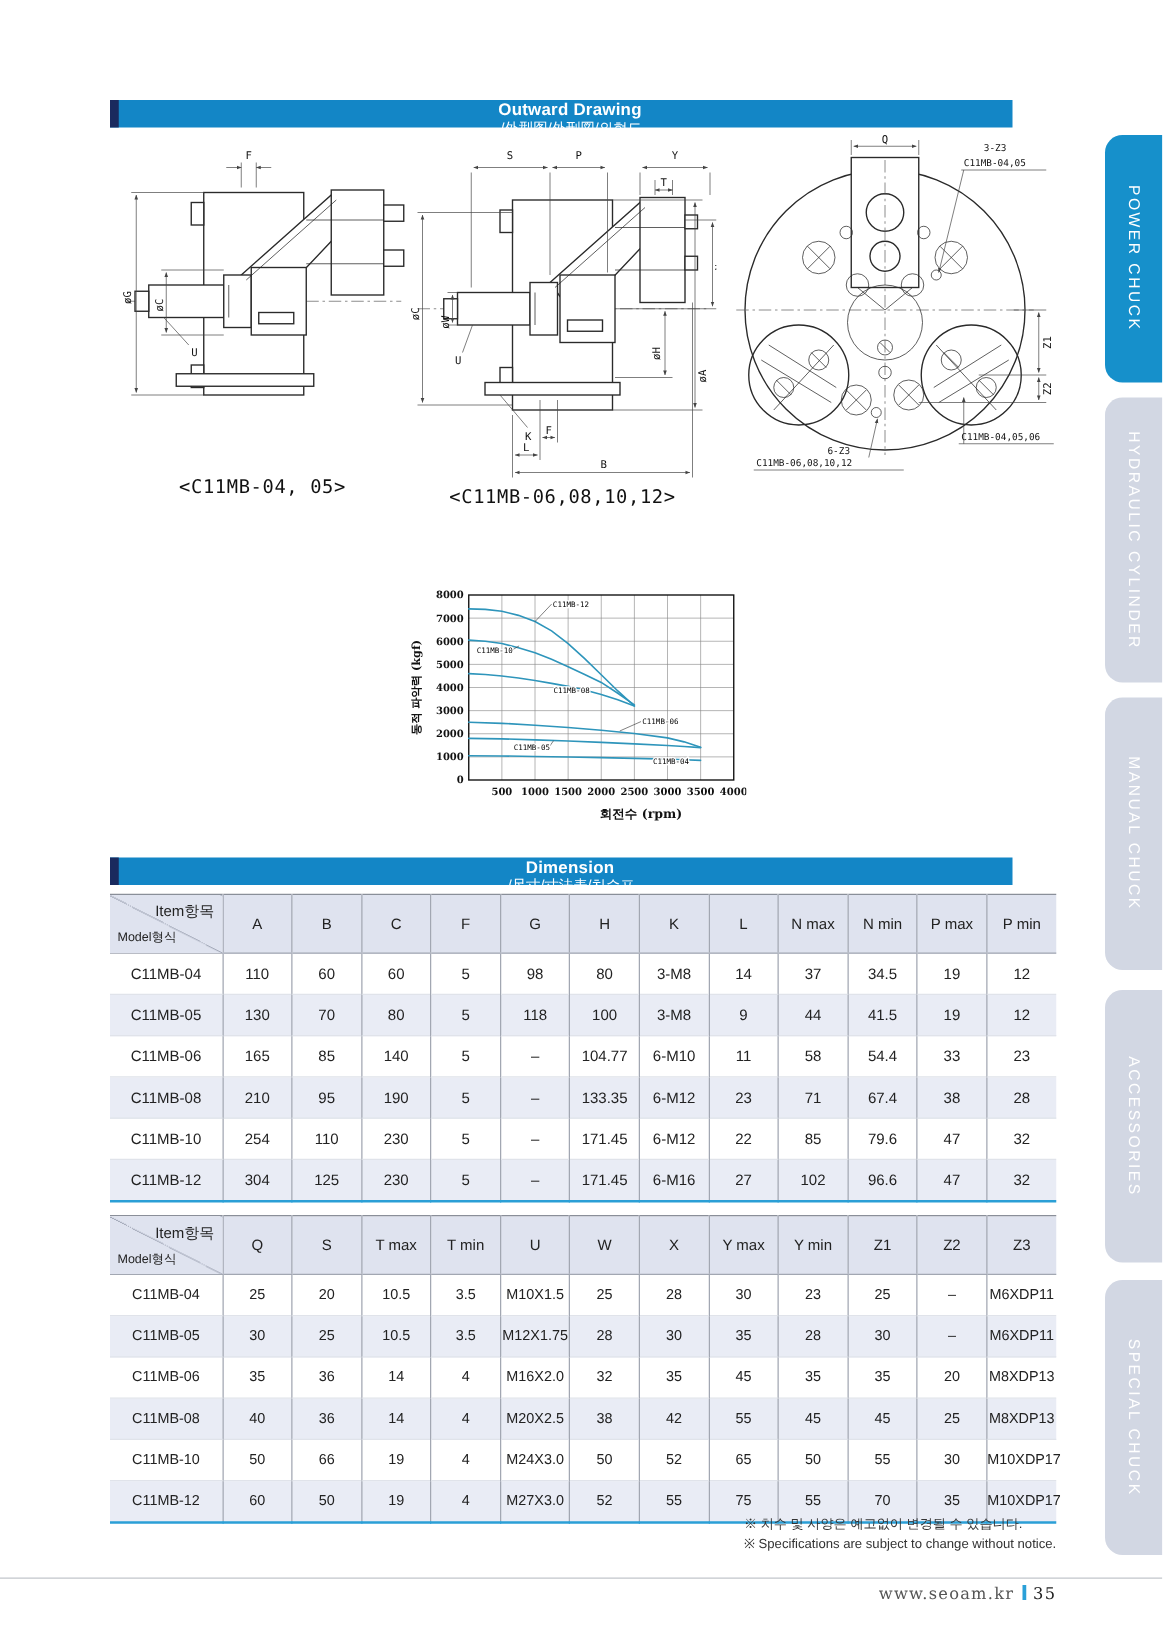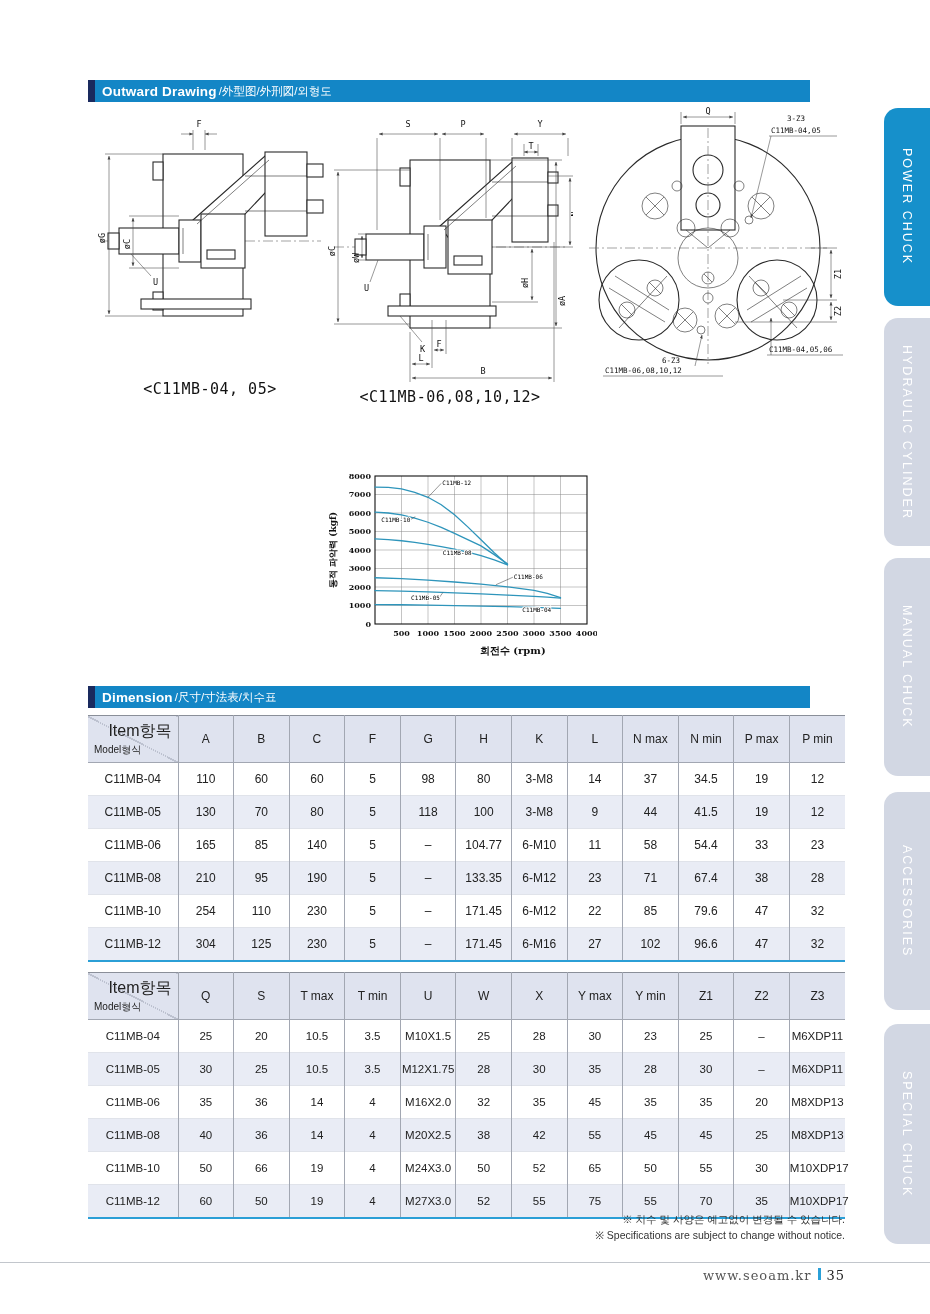--- a/index.html
+++ b/index.html
@@ -2,21 +2,21 @@
 <html><head>
 <meta charset="utf-8">
 <style>
   html,body { margin:0; padding:0; background:#fff; }
   .page { position:relative; width:930px; height:1314px; background:#fff;
           font-family:"Liberation Sans", sans-serif; overflow:hidden; }
 
   
   .secbar { position:absolute; left:88px; width:722px; height:22px;
             background:#1386c6; color:#fff; display:flex; align-items:center;
-            padding-left:14px; box-sizing:border-box; }
+            padding-left:14px; box-sizing:border-box;flex-direction:column; }
   .secbar .accent { position:absolute; left:0; top:0; width:7px; height:22px; background:#1a2a5e; }
   .sec-en  { font-weight:bold; font-size:13.5px; letter-spacing:.2px; white-space:pre; }
   .sec-sub { font-size:11.5px; margin-left:2px; white-space:pre; }
 
   
   svg.drawing { position:absolute; }
   .ln   { fill:#fff; stroke:#2a2a2a; stroke-width:1.1; }
   .lnf  { fill:none; stroke:#2a2a2a; stroke-width:1.1; }
   .thin { fill:none; stroke:#2a2a2a; stroke-width:.6; }
   .cl   { fill:none; stroke:#666; stroke-width:.6; stroke-dasharray:10 3 2 3; }
@@ -39,26 +39,26 @@
   .dimtable th:first-child, .dimtable td:first-child { border-left:none; }
   .dimtable thead th { background:#dfe3ef; height:46px; font-weight:normal;
                        border-bottom:1px solid #a2a7b2; font-size:12px; }
   .dimtable tbody td { height:32px; }
   .dimtable tbody tr:nth-child(even) td { background:#e9ecf5; }
   .dimtable tbody tr + tr td { border-top:1px solid #e0e3ea; }
   .dimtable th.corner { position:relative;
       background-color:#dfe3ef;
       background-image:linear-gradient(to top right,
         transparent 49.6%, #9ba1b1 49.6%, #9ba1b1 50.4%, transparent 50.4%); }
-  .c-item  { position:absolute; top:5px; right:6px; font-size:16px; color:#222; }
+  .c-item  { position:absolute; top:5px; right:6px; font-size:12px; color:#222; }
   .c-model { position:absolute; bottom:5px; left:6px; font-size:10px; color:#222; }
   #table2 table { font-size:11.5px; }
 
   
-  .notes { position:absolute; right:85px; top:1212px; text-align:right;
+  .notes { position:absolute; right:85px; top:1212px; 
            font-size:10.5px; color:#333; line-height:1.5; }
   .footline { position:absolute; left:0; top:1262px; width:930px; height:1px; background:#c2c6cc; }
   .footer { position:absolute; right:85px; top:1268px; font-family:"DejaVu Serif", serif;
             font-size:13px; color:#555; letter-spacing:1px; display:flex; align-items:flex-start; }
   .fsep { display:inline-block; width:3px; height:12px; background:#2aa0d8; margin:0 5px 0 7px; }
   .fpage { color:#222; }
 
   
   .tab { position:absolute; right:0; width:46px; border-radius:14px 0 0 14px;
          background:#d2d7e3; display:flex; align-items:center; justify-content:center; cursor:pointer; }

